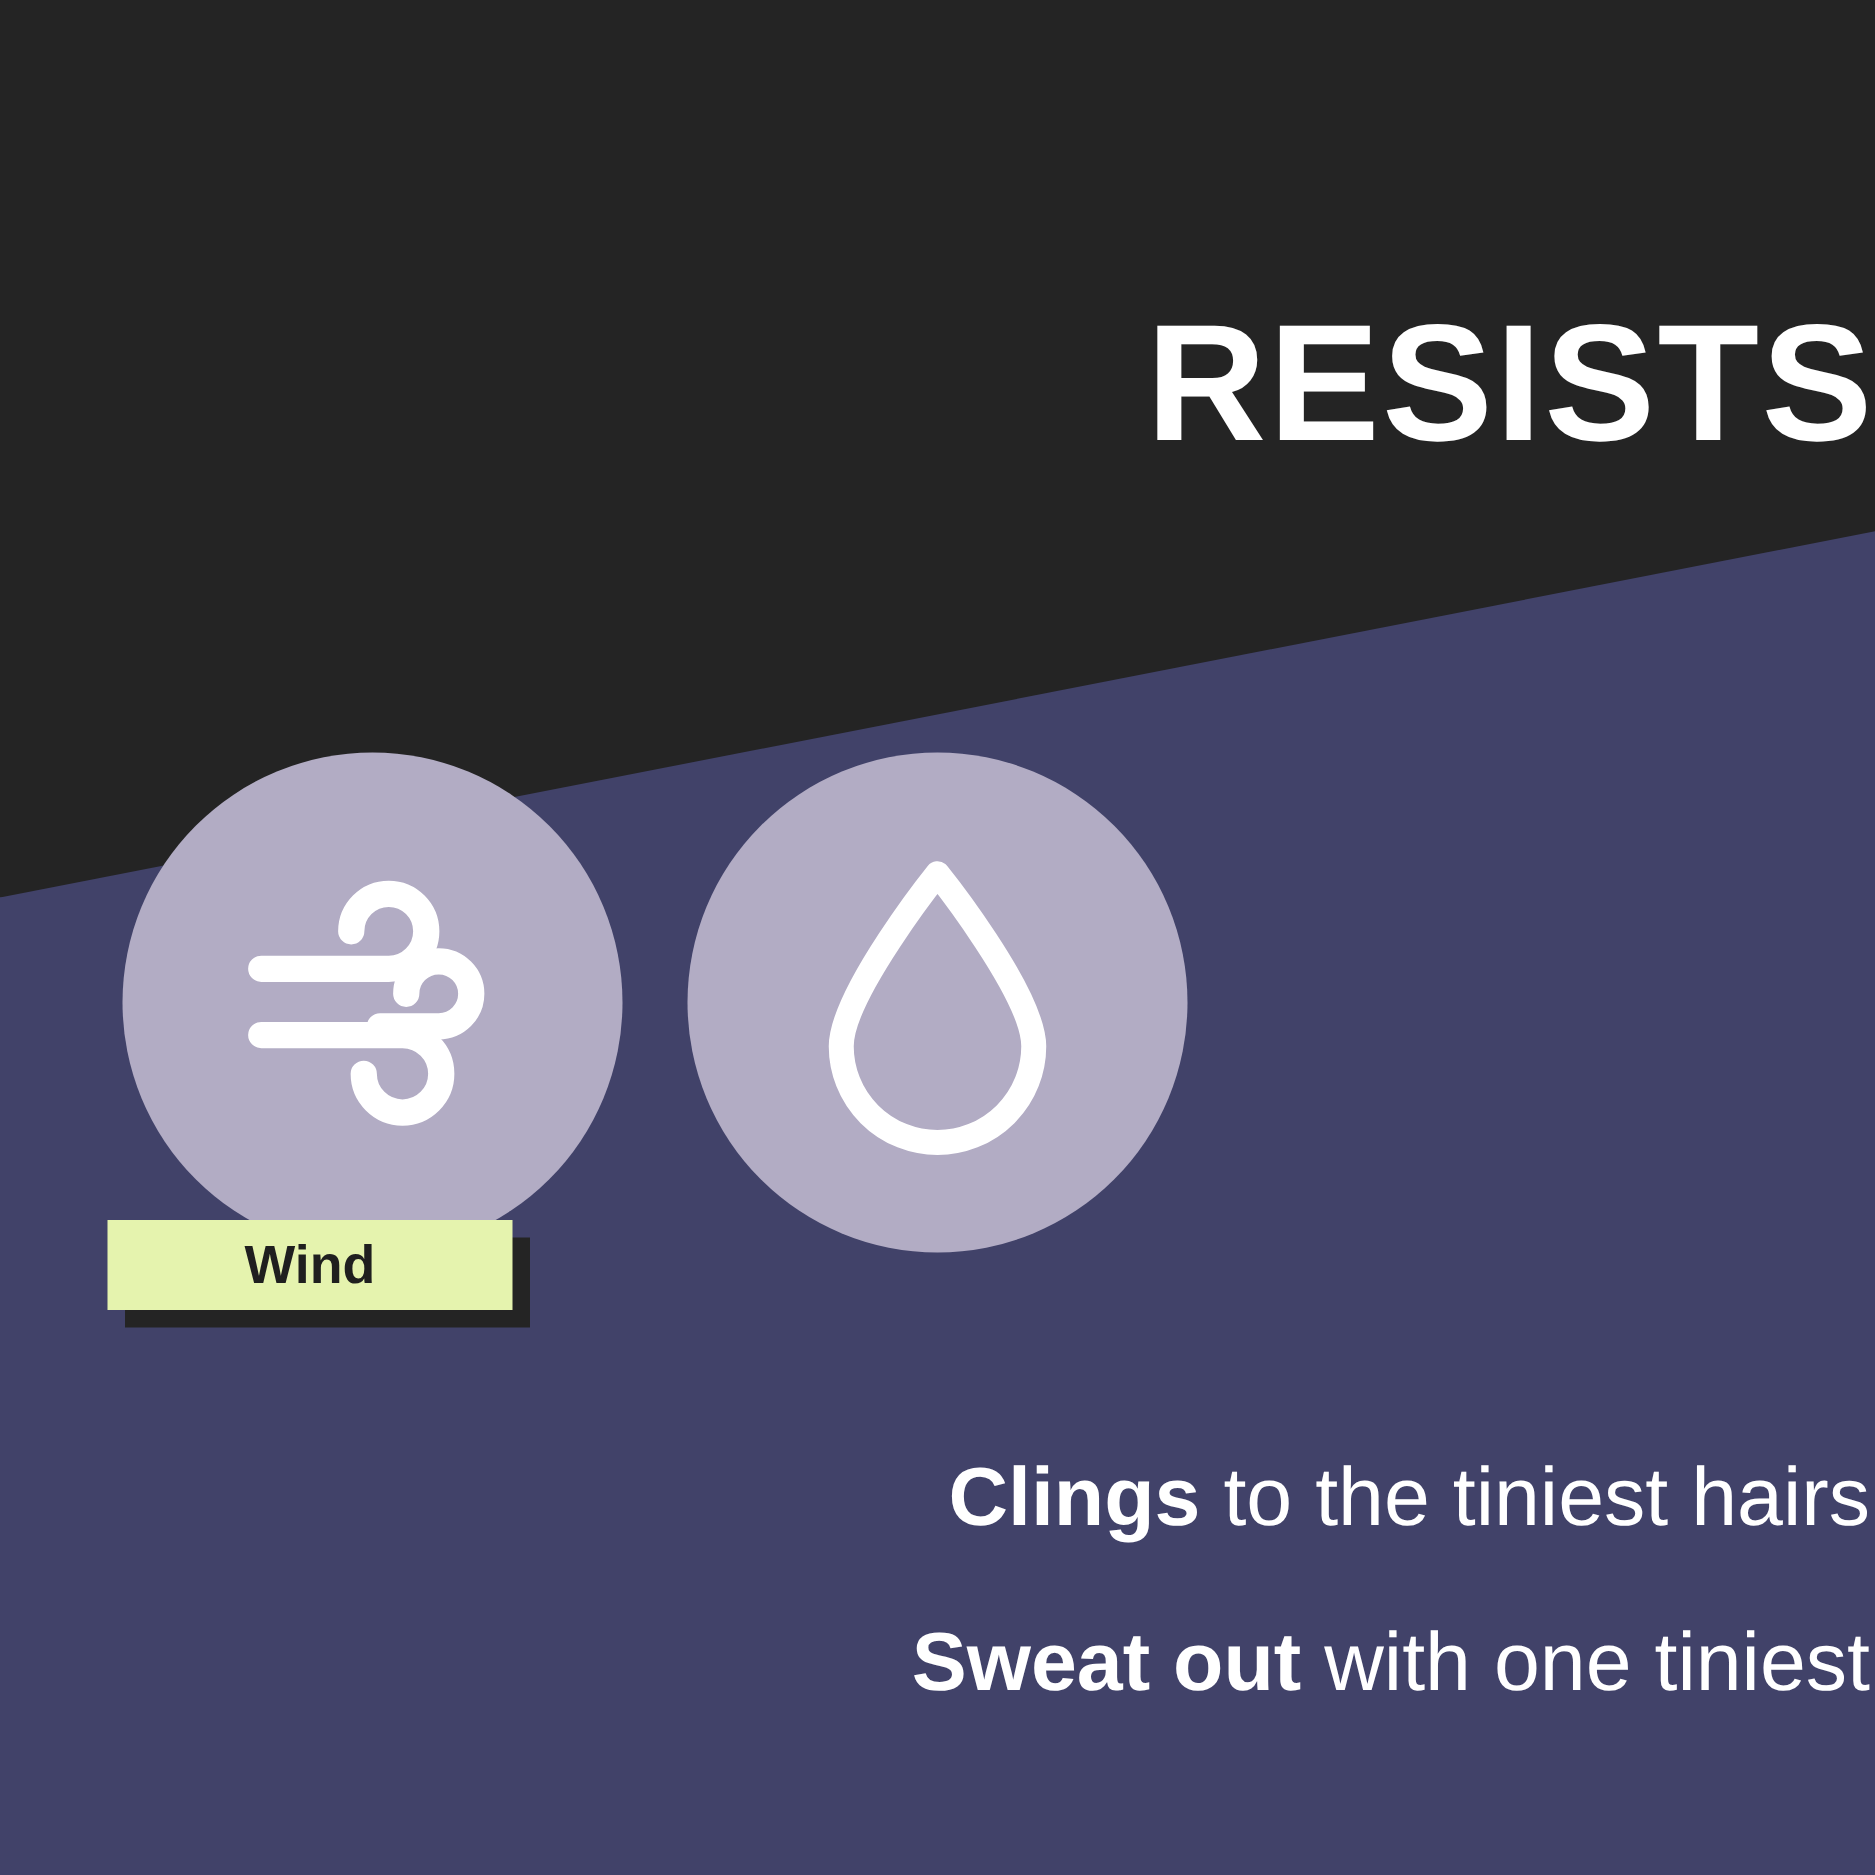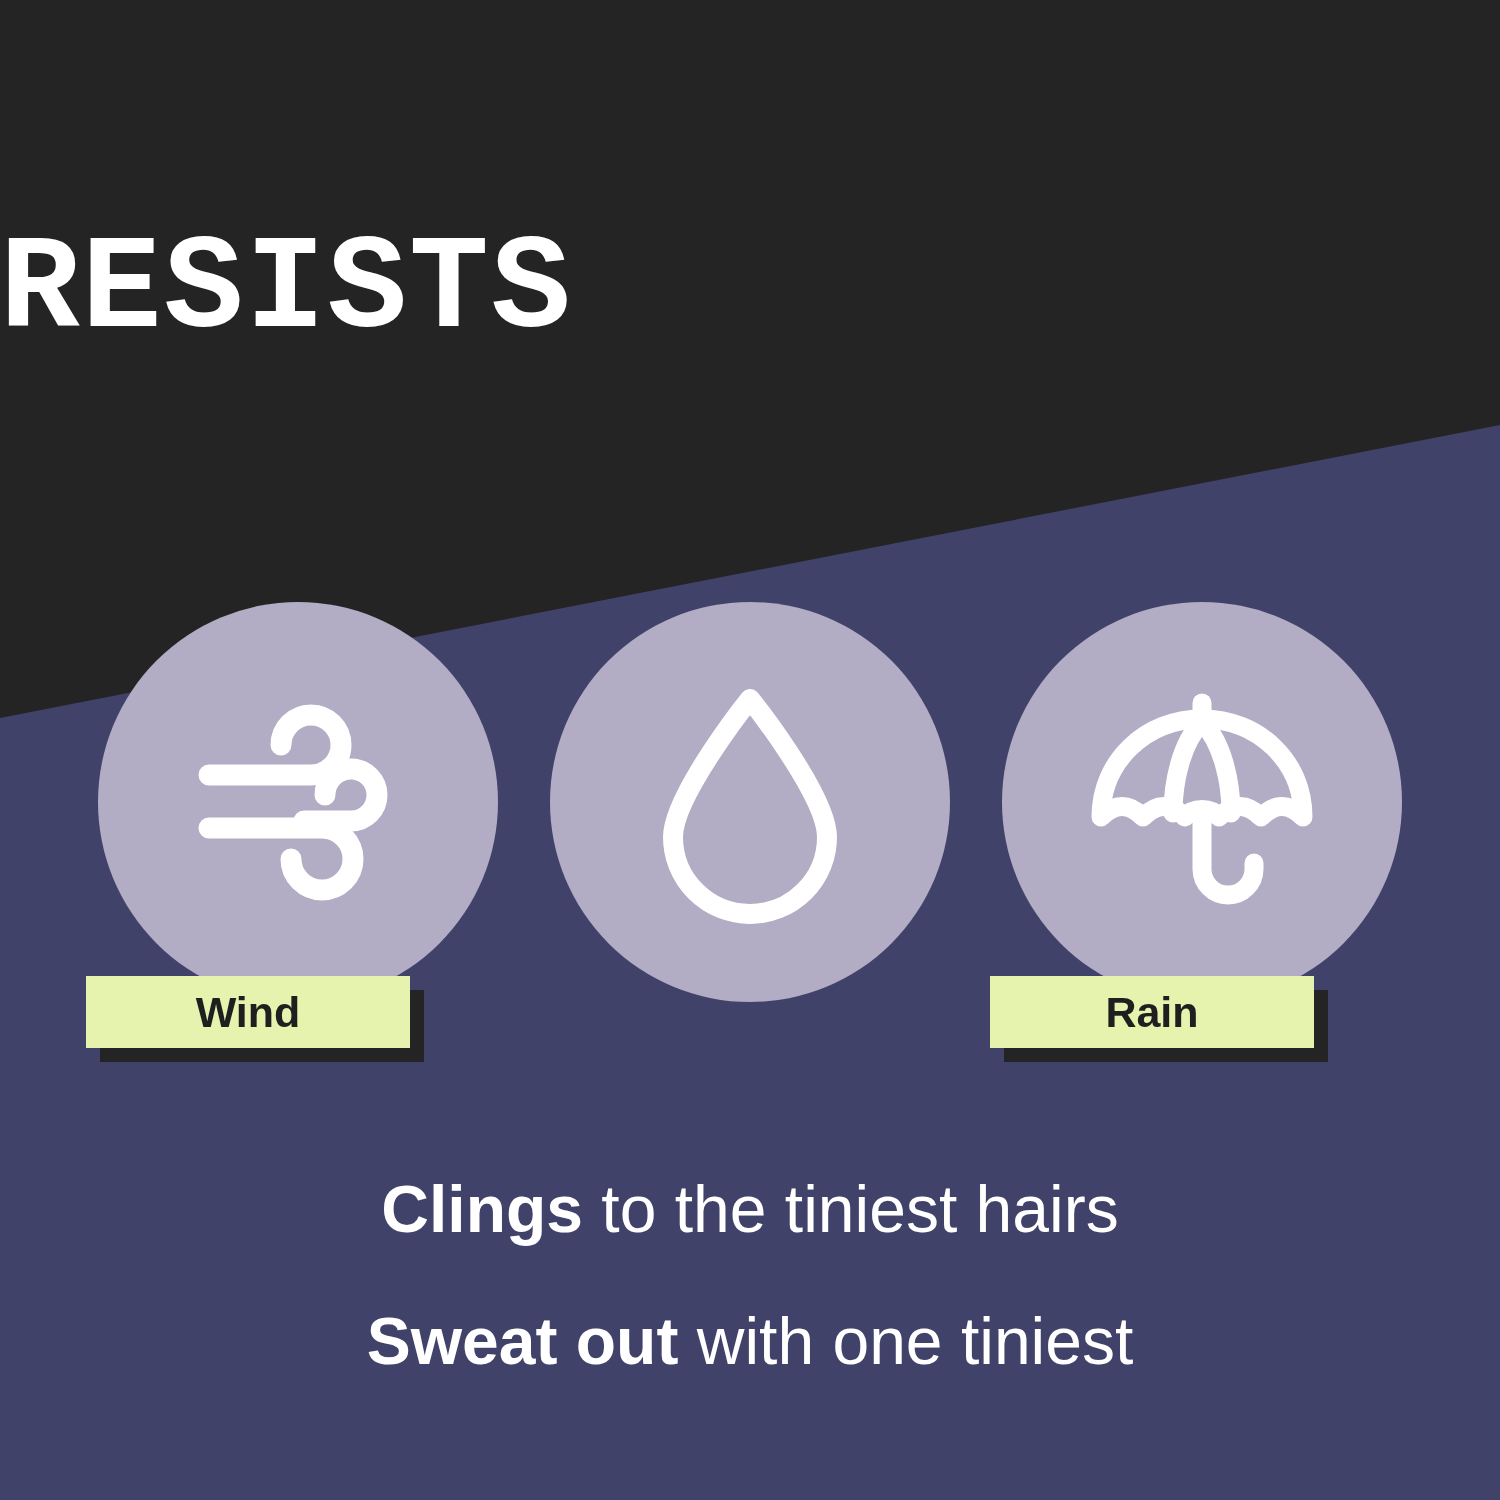--- a/index.html
+++ b/index.html
@@ -19,28 +19,28 @@
   .dark-slab{
     position:absolute;
     left:0;top:0;width:1500px;height:760px;
     background:#242424;
     -webkit-clip-path:polygon(0 0, 1500px 0, 1500px 425px, 0 718px);
     clip-path:polygon(0 0, 1500px 0, 1500px 425px, 0 718px);
   }
   
   .headline{
     position:absolute;
-    left:0;top:224px;width:1500px;
-    text-align:left;
+    left:0;top:241px;width:1500px;
+    text-align:right;
     color:#ffffff;
     font-size:133px;
     font-weight:bold;
     letter-spacing:2px;
     line-height:1;
-    font-family:Liberation Mono, monospace;
+    font-family:Liberation Sans, sans-serif;
   }
   
   .features{
     position:absolute;
     left:0;top:602px;width:1500px;height:460px;padding-left:16px;
   }
   .feature{
     position:absolute;
     top:0;width:452px;height:460px;
   }
@@ -92,24 +92,25 @@
   .claims{
     position:absolute;
     left:0;top:1160px;width:1500px;
     text-align:center;
     color:#ffffff;
   }
   .claim{
     font-size:66px;
     line-height:1;
     font-weight:normal;
-    margin:16px;
+    margin:4px;
     padding:0;
     font-family:"Liberation Sans", sans-serif;
     white-space:nowrap;
+    text-align:right;
   }
   .claim.first{margin-bottom:66px;}
   .claim .em{font-weight:bold;}
 </style>
 </head>
 <body>
 
 <div id="poster">
 
   <div class="dark-slab"></div>
@@ -140,51 +141,20 @@
       <div class="disc">
         <svg width="210" height="250" viewBox="0 0 210 250">
           <path d="M105 22
                    C105 22 182 118 182 160
                    a77 77 0 0 1 -154 0
                    C28 118 105 22 105 22 Z" fill="none" stroke="#ffffff" stroke-width="20" stroke-linejoin="round" stroke-linecap="round"></path>
         </svg>
       </div>
     </div>
 
-    <div class="feature f2">
-      <div class="disc">
-        <svg width="250" height="250" viewBox="0 0 250 250">
-          <g fill="none" stroke="#ffffff" stroke-width="19" stroke-linecap="round" stroke-linejoin="round">
-
-            <path d="M125 26 V42"></path>
-
-            <path d="M24 140
-                     C24 84 69 42 125 42
-                     C181 42 226 84 226 140
-                     C212 126 198 126 184 140
-                     C170 126 156 126 142 140
-                     C134 130 116 130 108 140
-                     C94 126 80 126 66 140
-                     C52 126 38 126 24 140 Z"></path>
-
-            <path d="M125 45 C104 66 96 106 96 136"></path>
-            <path d="M125 45 C146 66 154 106 154 136"></path>
-
-            <path d="M125 142 V192
-                     a26 26 0 0 0 52 0 V186"></path>
-          </g>
-        </svg>
-      </div>
-      <div class="chip-wrap">
-        <div class="chip-shadow"></div>
-        <div class="chip">
-          <span class="chip-label">Rain</span>
-        </div>
-      </div>
-    </div>
 
   </div>
 
   <div class="claims">
     <p class="claim first">
       <span class="em">Clings</span><span> to the tiniest hairs</span>
     </p>
     <p class="claim">
       <span class="em">Sweat out</span><span> with one tiniest</span>
     </p>

